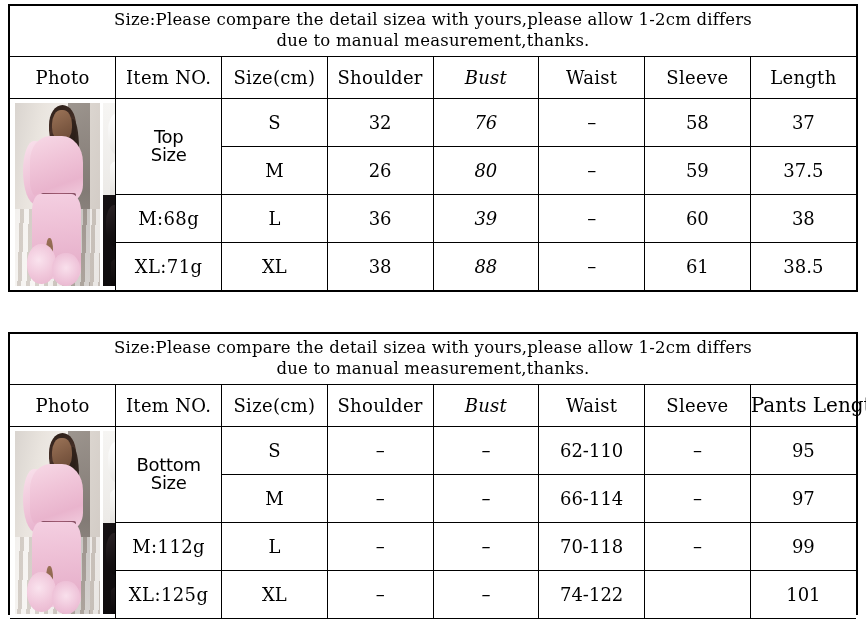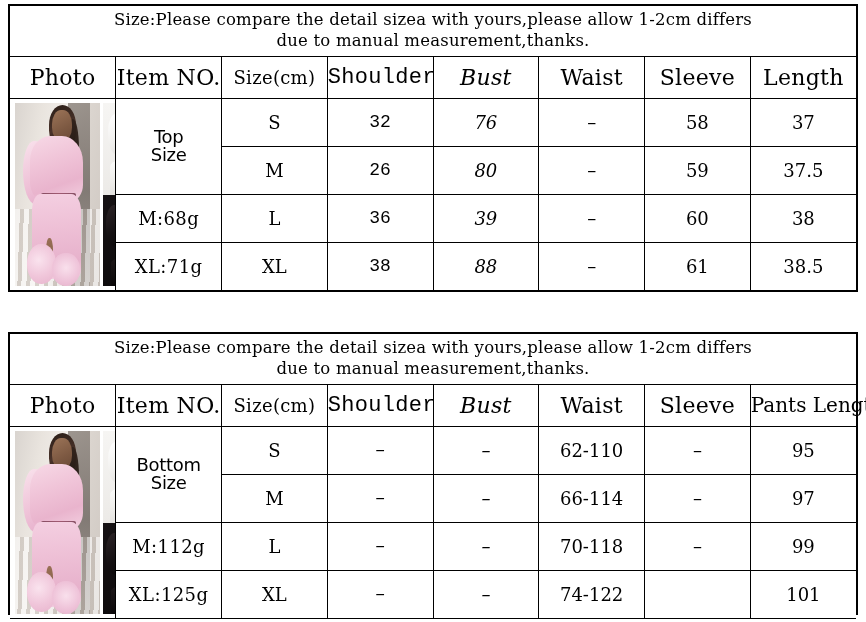--- a/index.html
+++ b/index.html
@@ -63,40 +63,40 @@
     line-height: 1.30;
     font-size: 16.5px;
     letter-spacing: 0.2px;
     white-space: normal;
     text-align: center;
   }
   .note-l2 { display: block; }
 
   
   .hdr td {
-    font-size: 22px;
+    font-size: 18px;
     height: 41px;
     letter-spacing: 0.3px;
     white-space: nowrap;
   }
   .hdr td.hdr-narrow { font-size: 20px; letter-spacing: 0px; }
 
   
   .body-row td { font-size: 18px; height: 47px; }
 
   td.photo-cell {
     padding: 0 !important;
     width: 152px;
     overflow: hidden;
     vertical-align: top;
   }
 
   td.item-cell { width: 108px; }
   td.size-cell { width: 97px; font-size: 18px; }
-  td.shoulder-cell { width: 107px; font-family: Liberation Mono, monospace; }
+  td.shoulder-cell { width: 107px; }
   td.bust-cell { width: 91px; font-style: italic; }
   td.waist-cell { width: 94px; }
   td.sleeve-cell { width: 93px; }
   td.length-cell { width: 108px; margin-left: 29px; }
 
   .big-label {
     font-family: "DejaVu Sans", "Liberation Sans", sans-serif;
     font-size: 27px;
     line-height: 1.0;
     letter-spacing: -0.3px;

